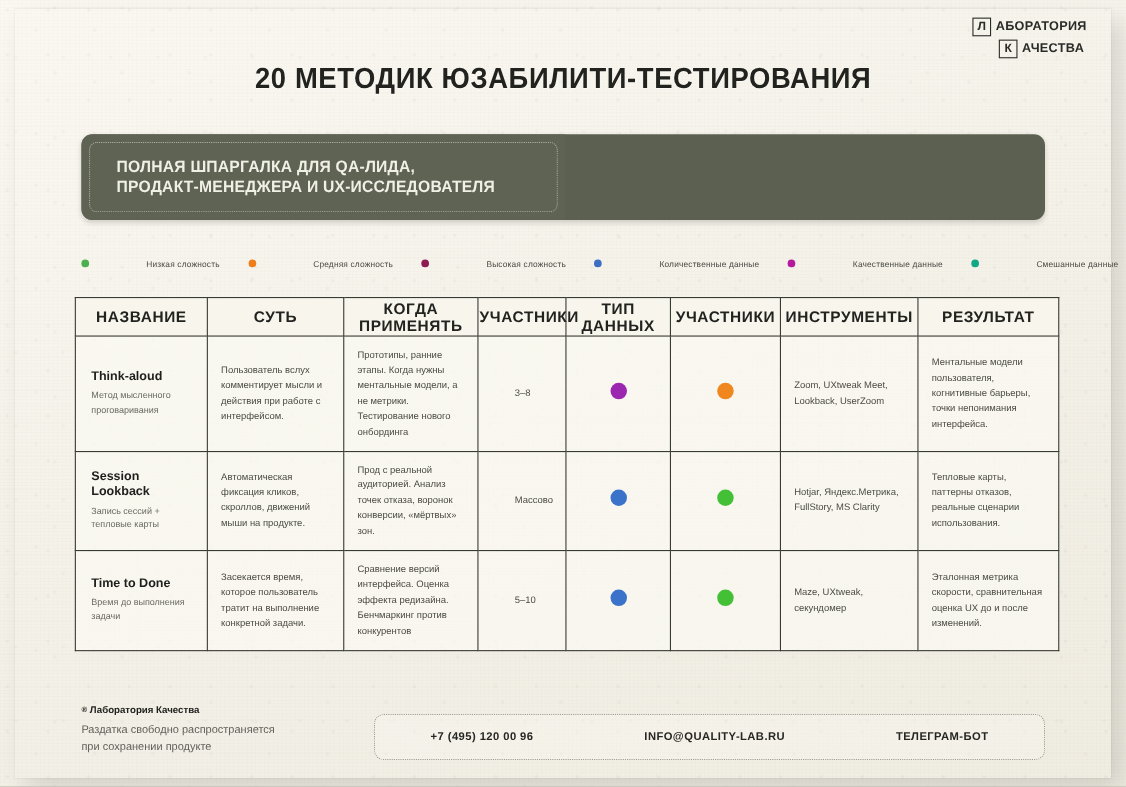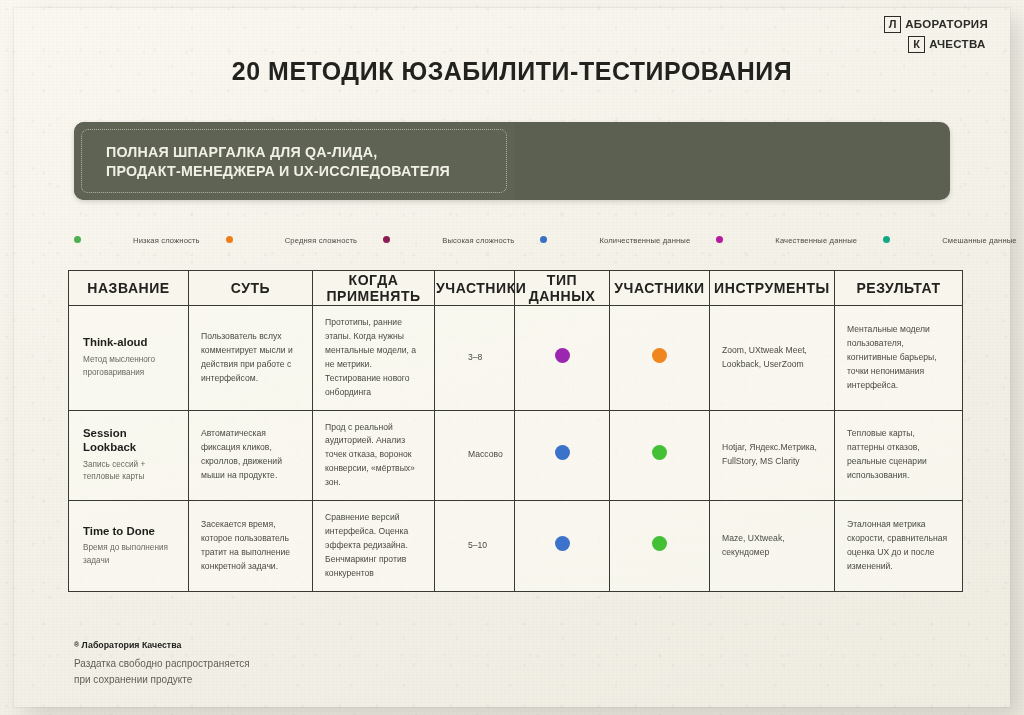--- a/index.html
+++ b/index.html
@@ -397,13 +397,18 @@
   </div>
 
   <div id="footer-left">
     <div id="footer-brand">
       <span class="reg">®</span><span> Лаборатория Качества</span>
     </div>
     <div class="footer-note">Раздатка свободно распространяется</div>
     <div class="footer-note">при сохранении продукте</div>
   </div>
 
+  <div id="contact-bar">
+    <div class="contact-item">+7 (495) 120 00 96</div>
+    <div class="contact-item">INFO@QUALITY-LAB.RU</div>
+    <div class="contact-item">ТЕЛЕГРАМ-БОТ</div>
+  </div>
 </div>
 
 </body></html>

